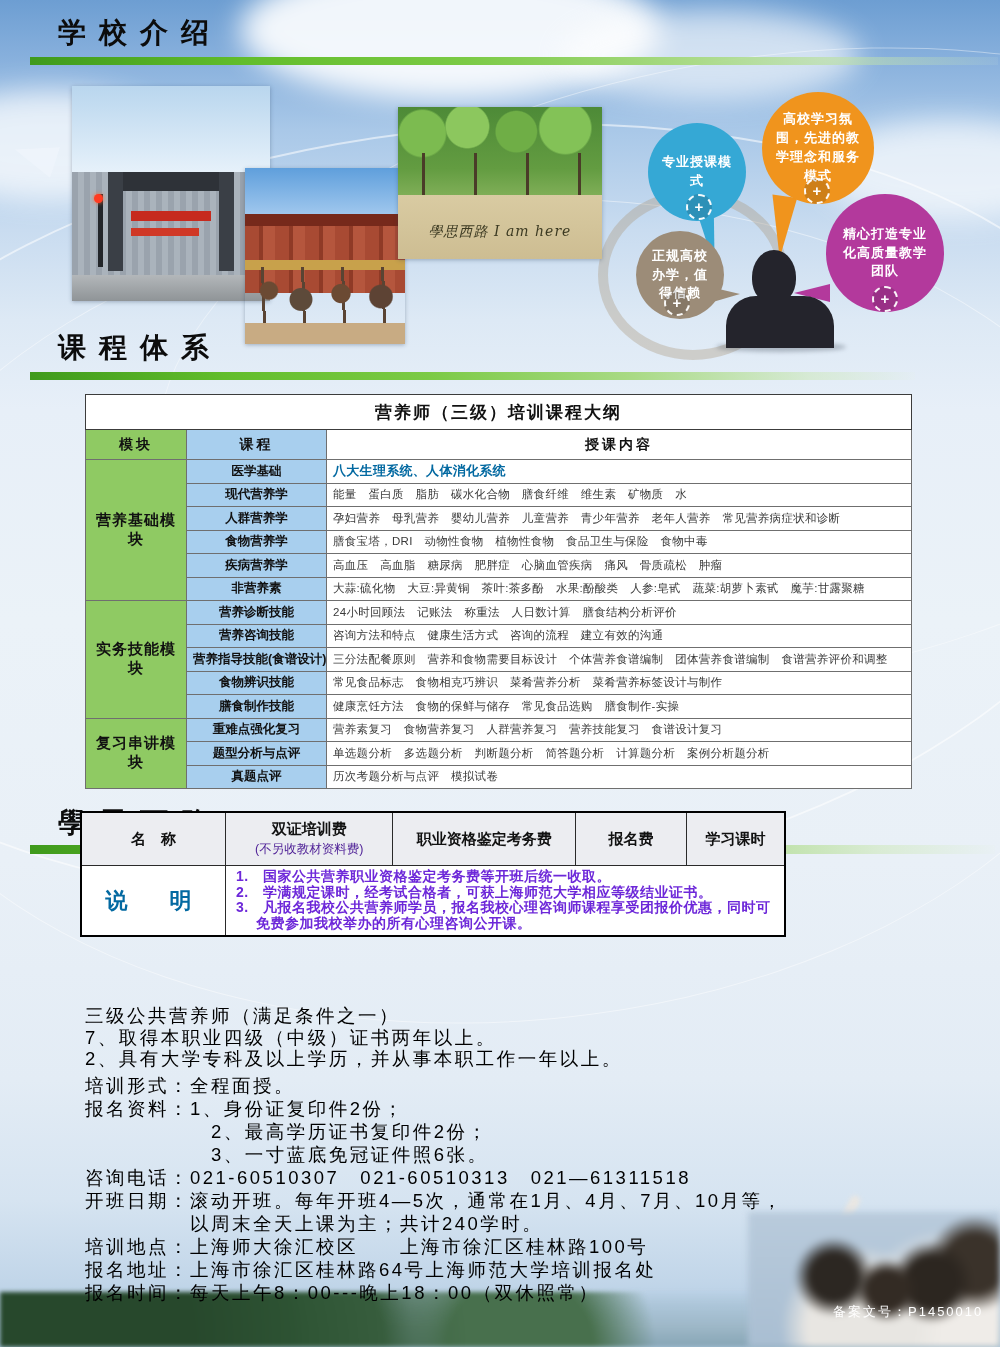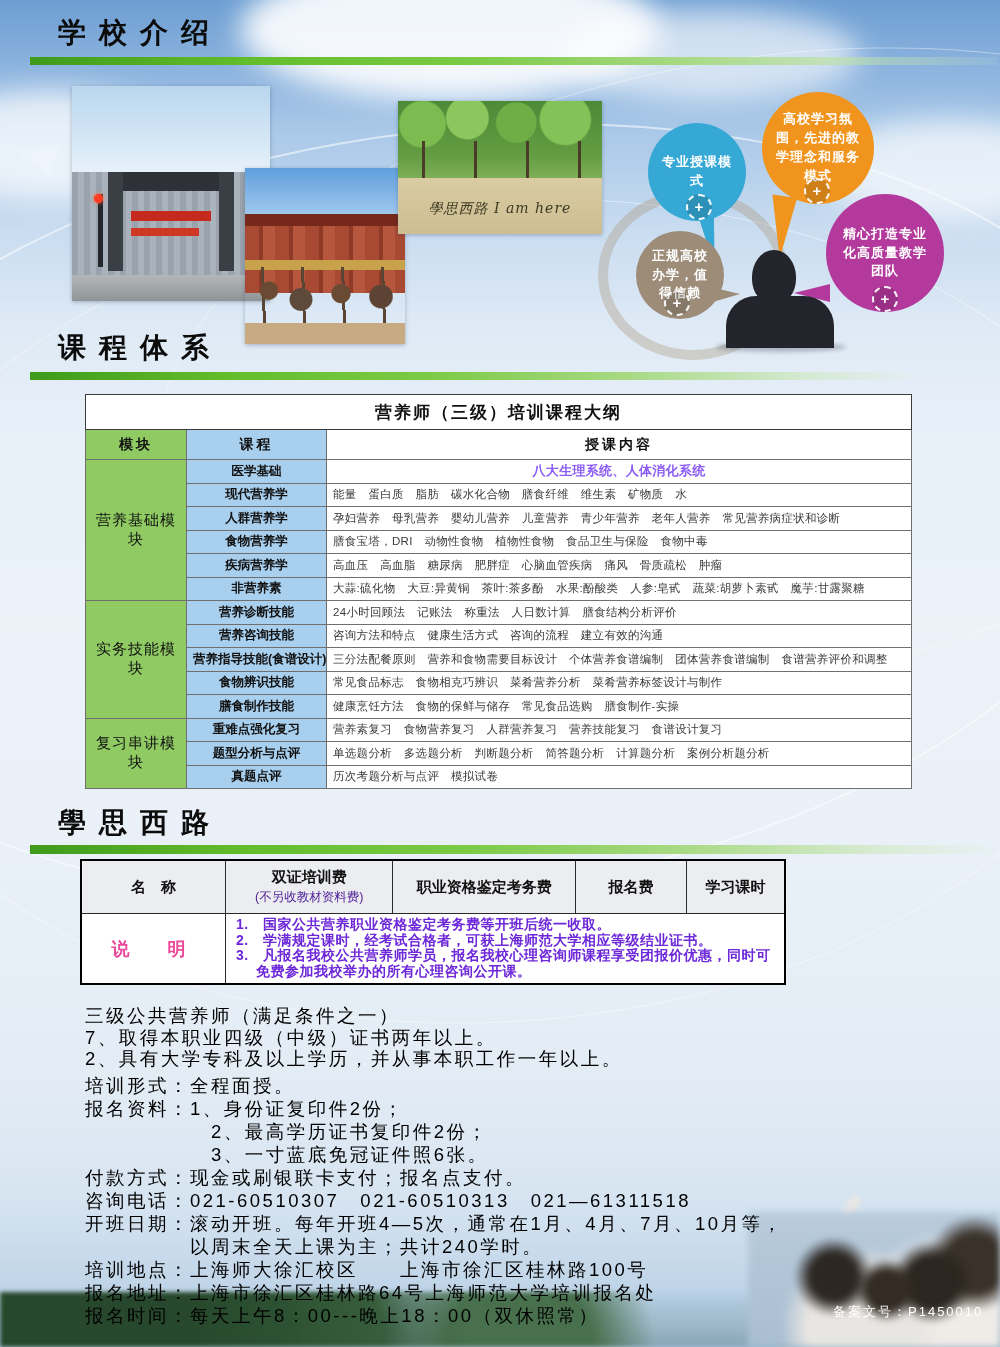--- a/index.html
+++ b/index.html
@@ -40,21 +40,21 @@
      repeating-linear-gradient(90deg,#a84a33 0 14px,#8f3a26 14px 18px,#b5563d 18px 30px);}
   .p2 .band{left:0;top:52%;right:0;height:6%;background:#c8a14b;}
   .p2 .trees{left:0;top:56%;right:0;height:34%;background:
      radial-gradient(circle at 15% 40%,#6b4a33 6%,transparent 7%),
      radial-gradient(circle at 35% 55%,#5d4a3a 10%,transparent 11%),
      radial-gradient(circle at 60% 45%,#6b4a33 9%,transparent 10%),
      radial-gradient(circle at 85% 50%,#5d4334 8%,transparent 9%),
      repeating-linear-gradient(88deg,transparent 0 18px,#5a4433 18px 21px,transparent 21px 40px);}
   .p2 .ground{left:0;bottom:0;right:0;height:12%;background:#c8ab83;}
   
-  .p3{left:398px;top:101px;width:204px;height:133px;}
+  .p3{left:398px;top:107px;width:204px;height:152px;}
   .p3 .trees{left:0;top:0;right:0;height:58%;background:
      radial-gradient(circle at 12% 30%,#7cbb50 12%,transparent 13%),
      radial-gradient(circle at 34% 22%,#8cc75e 14%,transparent 15%),
      radial-gradient(circle at 58% 28%,#6fae46 15%,transparent 16%),
      radial-gradient(circle at 82% 24%,#83c257 14%,transparent 15%),
      linear-gradient(#4d8a37,#639c41 70%,#7fae57);}
   .p3 .trunks{left:0;top:30%;right:0;height:34%;background:
      repeating-linear-gradient(90deg,transparent 0 24px,#4a3c28 24px 27px,transparent 27px 52px);}
   .p3 .path{left:0;bottom:0;right:0;height:42%;background:linear-gradient(#d9cba2,#cdbd92);}
   .p3 .caption{left:8%;bottom:12%;width:84%;font-family:"DejaVu Serif","Liberation Serif",serif;
@@ -79,35 +79,35 @@
   .head{position:absolute;left:752px;top:250px;width:44px;height:54px;border-radius:50% 50% 46% 46%;background:#24242c;}
   .body{position:absolute;left:726px;top:296px;width:108px;height:52px;border-radius:30px 30px 0 0;background:#24242c;}
   .pshadow{position:absolute;left:716px;top:342px;width:130px;height:10px;border-radius:50%;background:rgba(70,80,95,.35);filter:blur(2px);}
   
   .course-table{position:absolute;left:85px;top:394px;width:827px;border-collapse:collapse;table-layout:fixed;background:#fff;}
   .course-table th,.course-table td{border:1px solid #6f6f6f;padding:0 6px;overflow:hidden;}
   .course-table .ttl{height:34px;font-size:17px;font-weight:700;letter-spacing:2px;border:1px solid #3c3c3c;}
   .course-table .hrow th{height:29px;font-size:14px;letter-spacing:3px;text-align:center;}
   .h-mod,.mod{background:#8fca63;}
   .h-crs,.crs{background:#a8cfee;}
-  .course-table .mod{font-size:15px;font-weight:400;text-align:center;letter-spacing:1px;}
+  .course-table .mod{font-size:15px;font-weight:700;text-align:center;letter-spacing:1px;}
   .course-table .crs{font-size:12.5px;font-weight:700;text-align:center;white-space:nowrap;}
   .course-table .cnt{font-size:11.5px;color:#3a3a3a;white-space:nowrap;letter-spacing:.3px;}
-  .course-table .cnt.strong{font-size:13px;font-weight:700;color:#8b5cf6;text-align:center;}
+  .course-table .cnt.strong{font-size:13px;font-weight:700;color:#0369a1;}
   .course-table tbody tr{height:23.5px;}
   .cw1{width:101px;}.cw2{width:140px;}
   
-  .fee-table{position:absolute;left:80px;top:859px;width:706px;border-collapse:collapse;background:#fff;}
+  .fee-table{position:absolute;left:80px;top:811px;width:706px;border-collapse:collapse;background:#fff;}
   .fee-table th,.fee-table td{border:1px solid #2a2a2a;text-align:center;}
   .fee-table{border:2px solid #000;}
   .fee-table thead th{height:50px;background:#ecedf1;font-size:15px;font-weight:700;}
   .fee-table thead .sub{font-size:12.5px;font-weight:400;color:#4c1d95;margin-top:2px;}
   .fee-table .vrow td{height:31px;font-size:14.5px;}
   .fee-table .vrow .name{font-weight:700;}
-  .fee-table .notes-label{color:#ec4899;font-size:18px;font-weight:700;letter-spacing:10px;}
+  .fee-table .notes-label{color:#0369a1;font-size:22px;font-weight:700;letter-spacing:10px;}
   .fee-table .notes{text-align:left;vertical-align:top;padding:3px 8px 4px 10px;}
   .note{color:#6d28d9;font-size:14px;font-weight:700;line-height:15.6px;letter-spacing:.5px;
     padding-left:20px;text-indent:-20px;}
   .fw1{width:144px;}.fw2{width:167px;}.fw3{width:182px;}.fw4{width:111px;}.fw5{width:98px;}
   
   .conditions{position:absolute;left:85px;top:1005px;font-size:18.5px;letter-spacing:2.5px;line-height:21.5px;color:#000;z-index:5;}
   .info{position:absolute;left:85px;top:1074px;font-size:18.5px;letter-spacing:2.5px;line-height:23px;color:#000;z-index:5;}
   .info-entry{display:flex;align-items:flex-start;}
   .info-entry .lbl{white-space:nowrap;flex:0 0 auto;}
   .info-entry .line{white-space:pre-wrap;}
@@ -340,26 +340,20 @@
       </div>
       <div class="info-entry">
         <span class="lbl">报名资料：</span>
         <div class="val">
           <div class="line">1、身份证复印件2份；</div>
           <div class="line">　2、最高学历证书复印件2份；</div>
           <div class="line">　3、一寸蓝底免冠证件照6张。</div>
         </div>
       </div>
       <div class="info-entry">
-        <span class="lbl">付款方式：</span>
-        <div class="val">
-          <div class="line">现金或刷银联卡支付；报名点支付。</div>
-        </div>
-      </div>
-      <div class="info-entry">
         <span class="lbl">咨询电话：</span>
         <div class="val">
           <div class="line">021-60510307　021-60510313　021—61311518</div>
         </div>
       </div>
       <div class="info-entry">
         <span class="lbl">开班日期：</span>
         <div class="val">
           <div class="line">滚动开班。每年开班4—5次，通常在1月、4月、7月、10月等，</div>
           <div class="line">以周末全天上课为主；共计240学时。</div>

